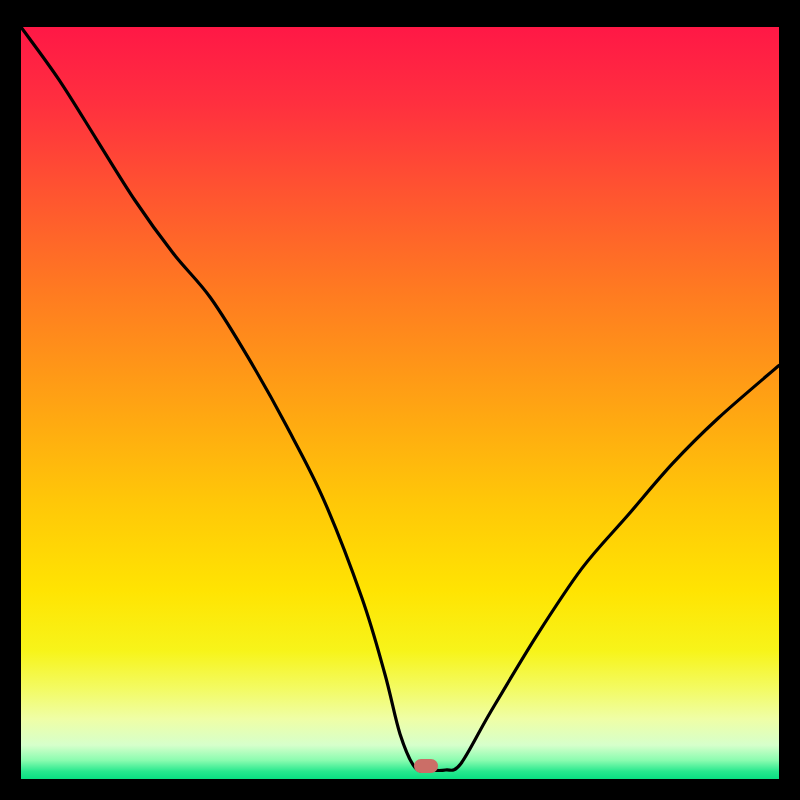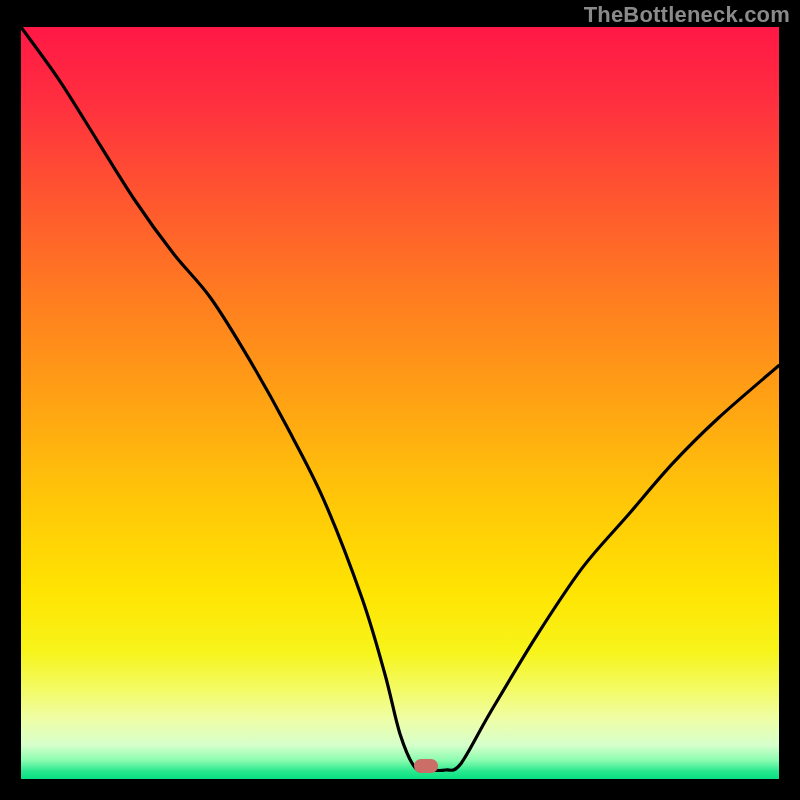--- a/index.html
+++ b/index.html
@@ -46,21 +46,20 @@
     height: 14px;
     border-radius: 7px;
     background: #cb6e67;
   }
 </style>
 </head>
 <body>
 
 <div class="frame">
 
-  <div class="watermark">TheBottleneck.com</div>
 
   <div class="plot">
     <svg viewBox="0 0 758 752">
       <defs>
         <linearGradient id="bg-grad" x1="0" y1="0" x2="0" y2="1">
         <stop offset="0.00%" stop-color="#ff1846"></stop>
             <stop offset="10.00%" stop-color="#ff2f3f"></stop>
             <stop offset="22.00%" stop-color="#ff5430"></stop>
             <stop offset="35.00%" stop-color="#ff7a21"></stop>
             <stop offset="50.00%" stop-color="#ffa313"></stop>

